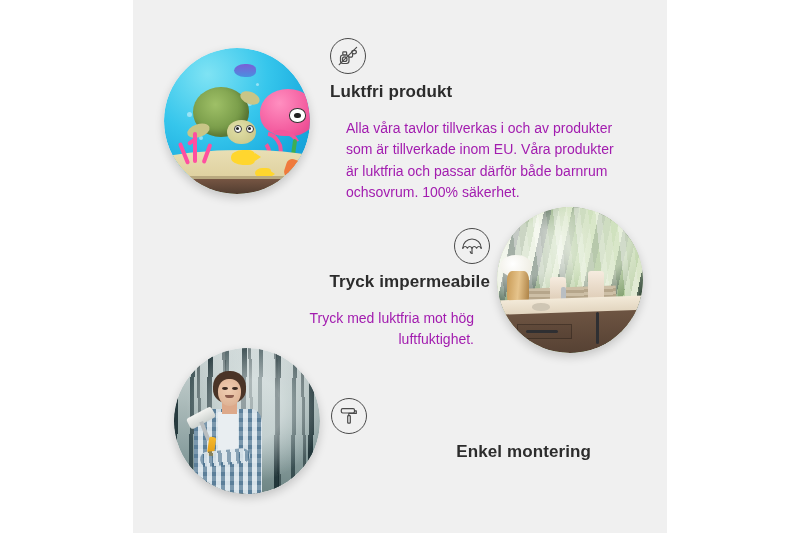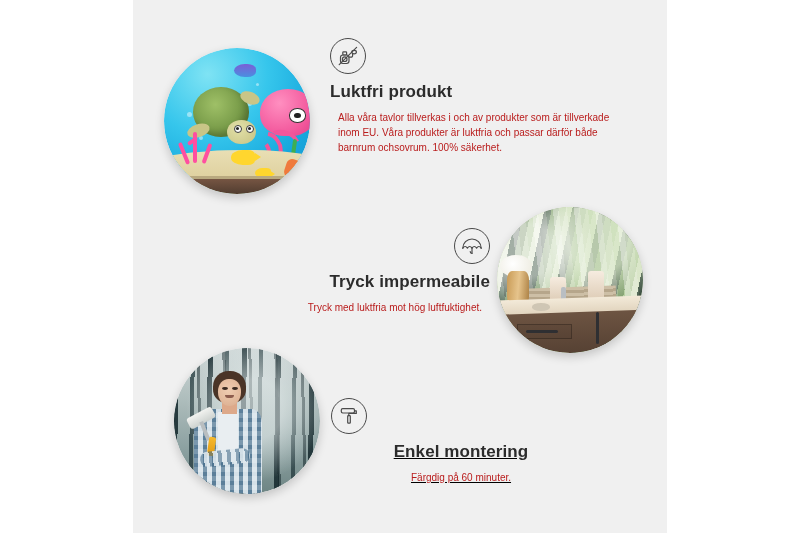--- a/index.html
+++ b/index.html
@@ -306,24 +306,24 @@
   }
 
   .f-title {
     font-size: 17px;
     font-weight: bold;
     color: #2c2c2c;
     margin: 8px 0 4px 0;
     letter-spacing: .1px;
   }
   .f-desc {
-    font-size: 10px;
+    font-size: 14px;
     line-height: 1.52;
-    color: #b91c1c;
-    margin: 8px;
+    color: #a21caf;
+    margin: 16px;
   }
 
   
   .f-odour {
     left: 197px;  
     top: 38px;
     width: 300px;
     text-align: left;
   }
 
@@ -334,22 +334,21 @@
     width: 275px;
     text-align: right;
   }
   .f-water .icon-wrap { margin-left: auto; }
 
   
   .f-mount {
     left: 198px;
     top: 398px;
     width: 260px;
-    text-align: center;
-    text-decoration: underline;
+    text-align: right;
   }
 
   svg { display:block; }
 </style>
 </head>
 <body>
 
 <div class="page">
 
   <div class="panel">
@@ -470,17 +469,16 @@
 
     <div class="feature f-mount">
       <div class="icon-wrap">
         <svg width="24" height="24" viewBox="0 0 24 24" fill="none" stroke="#4a4a4a" stroke-width="1.2" stroke-linecap="round" stroke-linejoin="round">
           <rect x="4.3" y="4.6" width="13.2" height="4.4" rx="1.4"></rect>
           <path d="M17.5 6.8h1.8v2.6h-7.5v2.2"></path>
           <rect x="10.7" y="11.6" width="2.6" height="7.6" rx="0.7"></rect>
         </svg>
       </div>
       <div class="f-title">Enkel montering</div>
-      <p class="f-desc">Färgdig på 60 minuter.</p>
     </div>
 
   </div>
 </div>
 
 </body></html>

